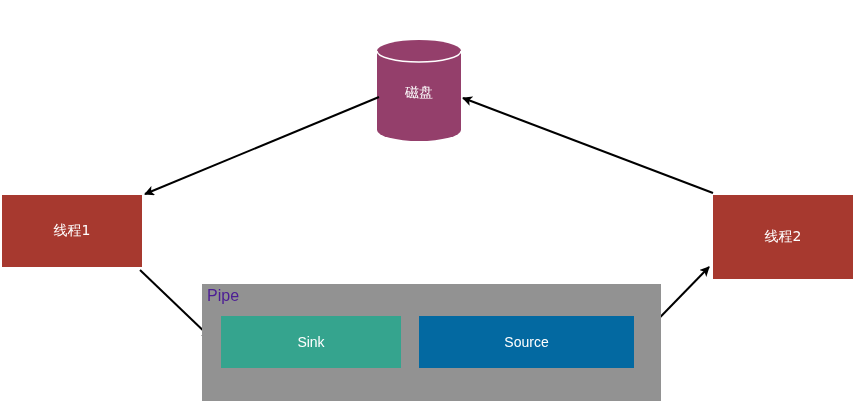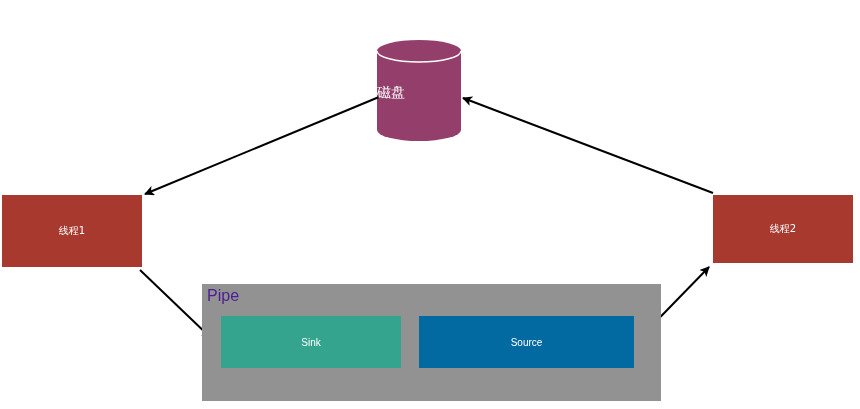--- a/index.html
+++ b/index.html
@@ -1,30 +1,30 @@
 <!DOCTYPE html>
 <html><head>
   <meta charset="utf-8">
   <style>
     html, body { margin: 0; padding: 0; background: #ffffff; }
     body { width: 860px; height: 409px; position: relative; overflow: hidden;
            font-family: "DejaVu Sans", "Liberation Sans", sans-serif; }
     .node { position: absolute; display: flex; align-items: center; justify-content: center;
-            color: #ffffff; font-size: 10px; box-sizing: border-box; }
+            color: #ffffff; font-size: 14px; box-sizing: border-box; }
     .thread { background: #a7392f; }
     #thread1 { left: 2px; top: 195px; width: 140px; height: 72px; }
-    #thread2 { left: 713px; top: 195px; width: 140px; height: 68px; }
+    #thread2 { left: 713px; top: 195px; width: 140px; height: 84px; }
     #pipe { position: absolute; left: 202px; top: 284px; width: 459px; height: 117px; background: #929292; }
     #pipe-label { position: absolute; left: 5px; top: 3px; font-size: 16px; color: #4c1d95;
                   font-family: "Liberation Sans", sans-serif; }
     #sink { left: 19px; top: 32px; width: 180px; height: 52px; background: #35a48e;
             font-family: "Liberation Sans", sans-serif; }
     #source { left: 217px; top: 32px; width: 215px; height: 52px; background: #0369a1;
               font-family: "Liberation Sans", sans-serif; }
-    #disk-label { position: absolute; left: 377px; top: 84px; width: 84px; 
+    #disk-label { position: absolute; left: 377px; top: 84px; width: 84px; text-align: center;
                   color: #ffffff; font-size: 14px; }
     svg#arrows { position: absolute; left: 0; top: 0; }
   </style>
 </head>
 <body>
 
 <svg id="arrows" width="860" height="409">
   <defs>
     <marker id="ah" markerWidth="10" markerHeight="10" refX="9" refY="5" orient="auto" markerUnits="userSpaceOnUse">
       <path d="M0,0 L10,5 L0,10 L2.5,5 Z" fill="#000"></path>

